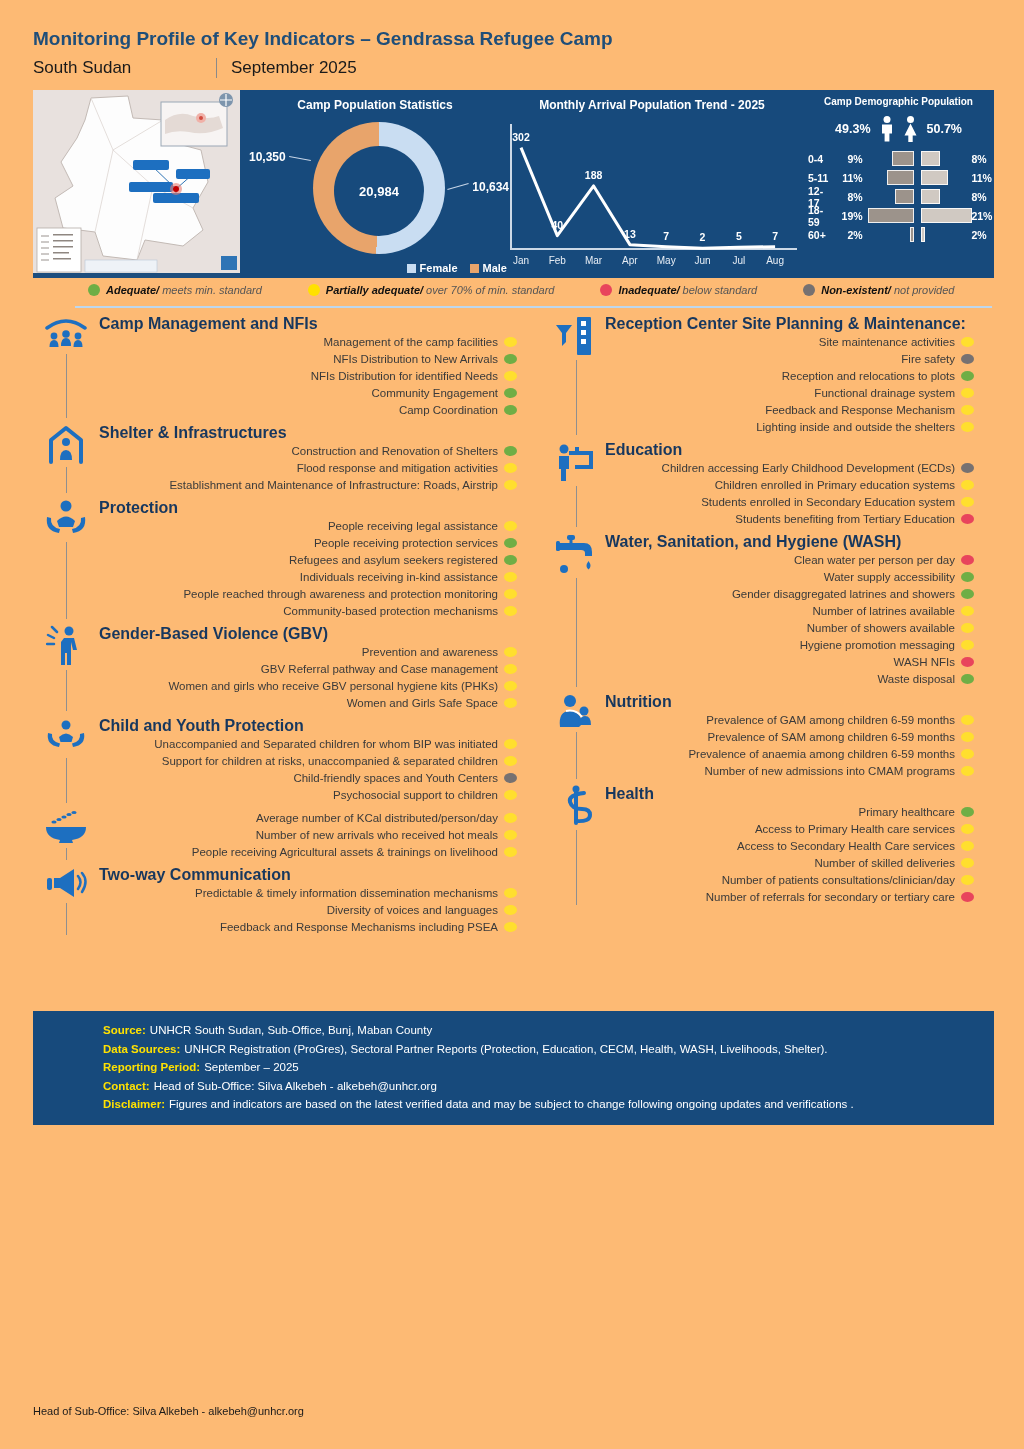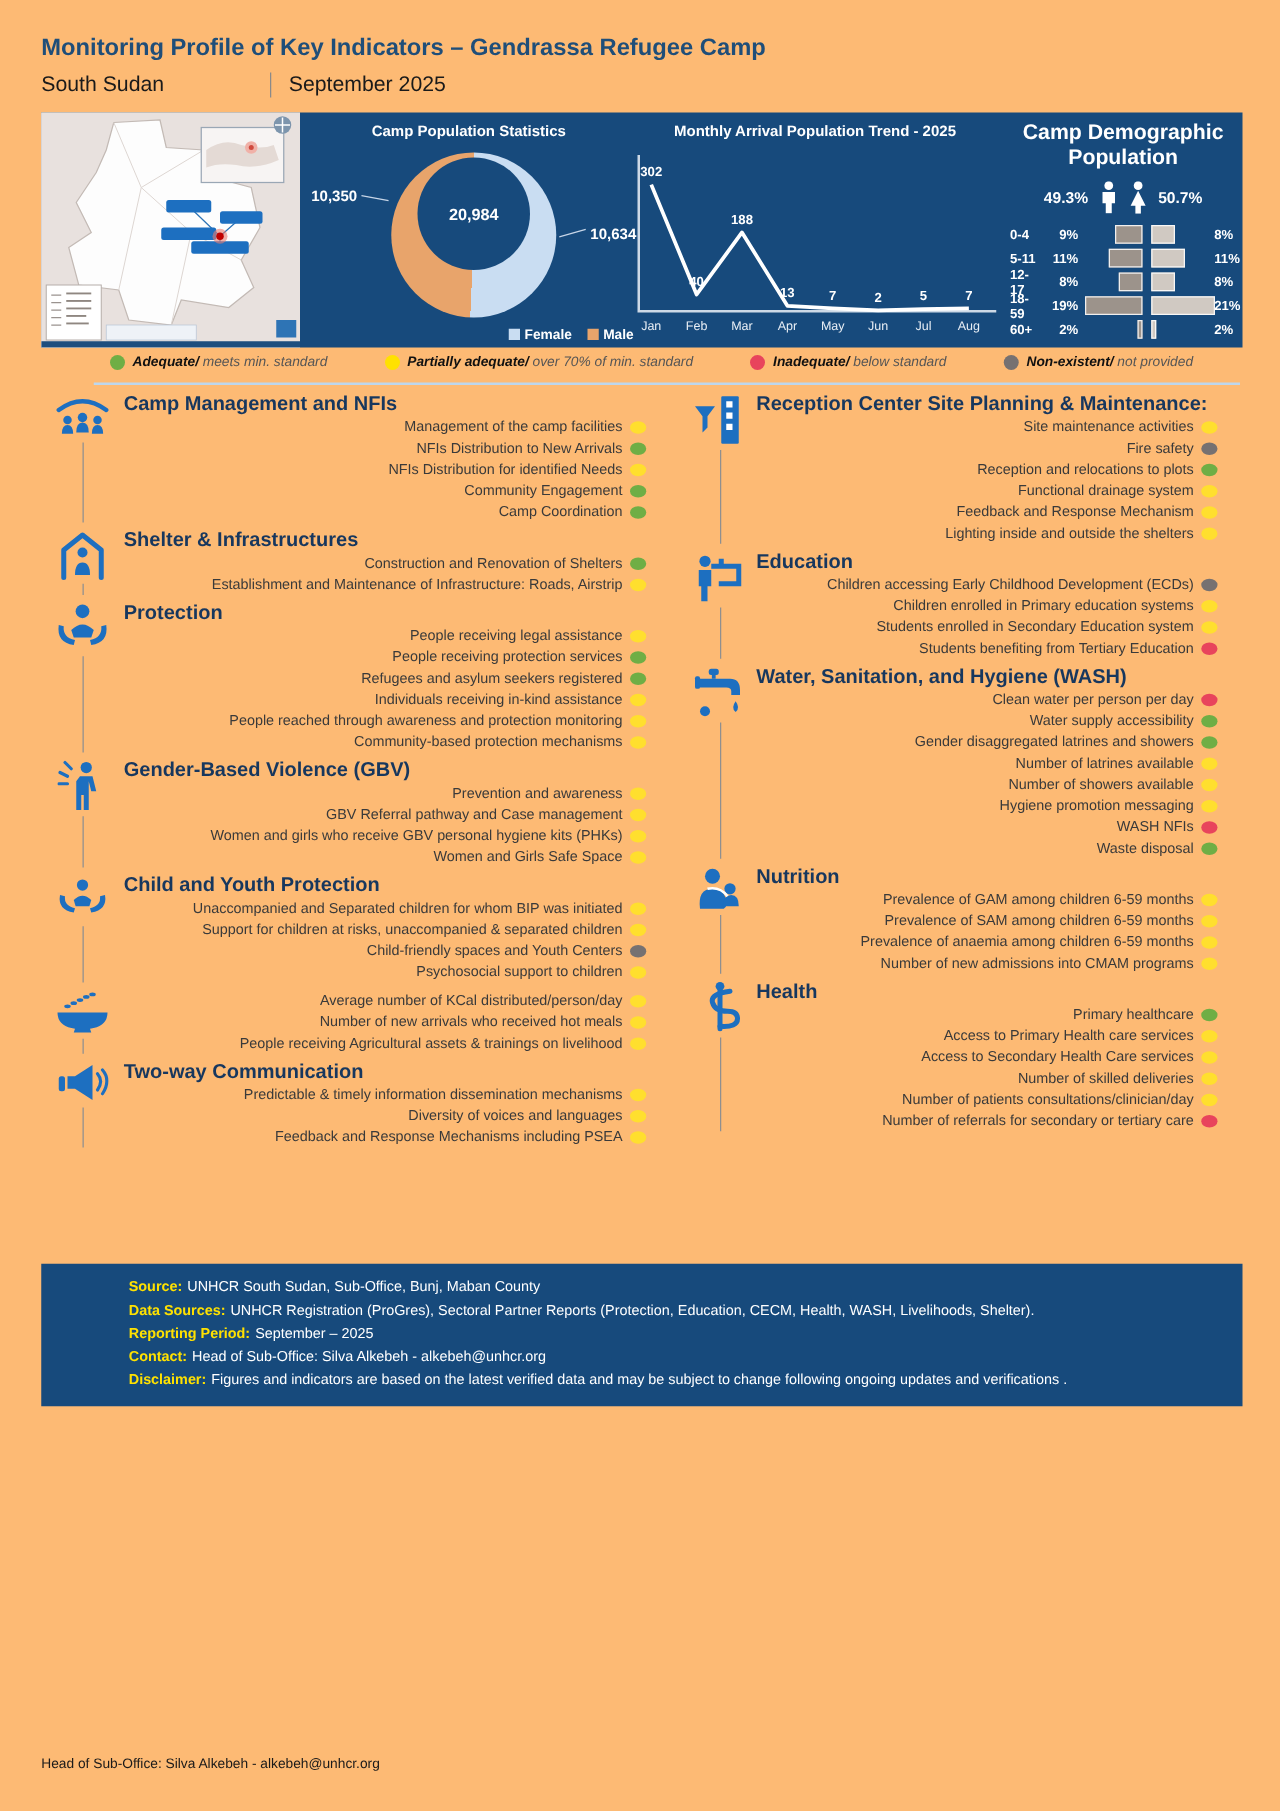--- a/index.html
+++ b/index.html
@@ -9,21 +9,21 @@
   .title{position:absolute;left:33px;top:28px;font-size:19px;font-weight:bold;color:#1f4e79;}
   .subhead{position:absolute;left:33px;top:58px;display:flex;font-size:17px;color:#1a1a1a;align-items:stretch;}
   .subhead .country{width:183px;}
   .subhead .vdiv{border-left:1.5px solid #8a8a8a;margin-right:14px;}
   
   .banner{position:absolute;left:33px;top:90px;width:961px;height:188px;background:#174a7c;}
   .map{position:absolute;left:0;top:0;width:207px;height:188px;background:#eae4e2;}
   .chart-title{color:#fff;font-weight:bold;font-size:12px;text-align:center;}
   .donut-block{position:absolute;left:208px;top:8px;width:268px;height:176px;}
   .donut{position:absolute;left:72px;top:24px;width:132px;height:132px;border-radius:50%;}
-  .hole{position:absolute;left:21px;top:4px;width:90px;height:90px;border-radius:50%;background:#174a7c;
+  .hole{position:absolute;left:21px;top:24px;width:90px;height:90px;border-radius:50%;background:#174a7c;
         display:flex;align-items:center;justify-content:center;}
   .center-label{color:#fff;font-weight:bold;font-size:13px;}
   .donut-label{position:absolute;color:#fff;font-weight:bold;font-size:12px;}
   .dl-left{left:8px;top:52px;}
   .dl-right{right:0px;top:82px;}
   .leader{position:absolute;width:22px;border-top:1.2px solid #c8d6e8;}
   .leader-left{left:48px;top:60px;transform:rotate(10deg);}
   .leader-right{left:206px;top:88px;transform:rotate(-16deg);}
   .donut-legend{position:absolute;right:2px;bottom:0;display:flex;gap:12px;color:#fff;font-weight:bold;
         font-size:11px;align-items:center;}
@@ -152,21 +152,21 @@
             <text x="92.6" y="152" fill="#e8eef5" font-size="10" text-anchor="middle">Mar</text>
             <text x="128.89999999999998" y="152" fill="#e8eef5" font-size="10" text-anchor="middle">Apr</text>
             <text x="165.2" y="152" fill="#e8eef5" font-size="10" text-anchor="middle">May</text>
             <text x="201.5" y="152" fill="#e8eef5" font-size="10" text-anchor="middle">Jun</text>
             <text x="237.79999999999998" y="152" fill="#e8eef5" font-size="10" text-anchor="middle">Jul</text>
             <text x="274.09999999999997" y="152" fill="#e8eef5" font-size="10" text-anchor="middle">Aug</text>
           </svg></div>
     </div>
 
     <div class="demo-block">
-      <div class="chart-title" style="font-size:17px">Camp Demographic Population</div>
+      <div class="chart-title" style="font-size:10px">Camp Demographic Population</div>
       <div class="totals">
         <span>49.3%</span>
         <svg width="14" height="26" viewBox="0 0 14 26">
             <circle cx="7" cy="3.5" r="3.5" fill="#fff"></circle>
             <path d="M2 8.5 h10 v9 h-2.6 v8 H4.6 v-8 H2 Z" fill="#fff"></path>
           </svg>
         <svg width="15" height="26" viewBox="0 0 15 26">
             <circle cx="7.5" cy="3.5" r="3.5" fill="#fff"></circle>
             <path d="M7.5 7.5 L13.5 19.5 H9.7 V26 H5.3 V19.5 H1.5 Z" fill="#fff"></path>
           </svg>
@@ -302,20 +302,24 @@
             </span>
             <div class="stem"></div>
           </div>
           <div class="sec-body">
             <div class="sec-title">Shelter &amp; Infrastructures</div>
             <div class="row">
               <span class="row-label">Construction and Renovation of Shelters</span>
               <span class="dot" style="background: rgb(111, 174, 69);"></span>
             </div>
             <div class="row">
+              <span class="row-label">Flood response and mitigation activities</span>
+              <span class="dot" style="background: rgb(255, 223, 46);"></span>
+            </div>
+            <div class="row">
               <span class="row-label">Establishment and Maintenance of Infrastructure: Roads, Airstrip</span>
               <span class="dot" style="background: rgb(255, 223, 46);"></span>
             </div>
           </div>
         </div>
         <div class="section">
           <div class="icon-col">
             <span class="sec-icon">
               <svg width="42" height="40" viewBox="0 0 42 40">
                 <g fill="#1d6fc0">

